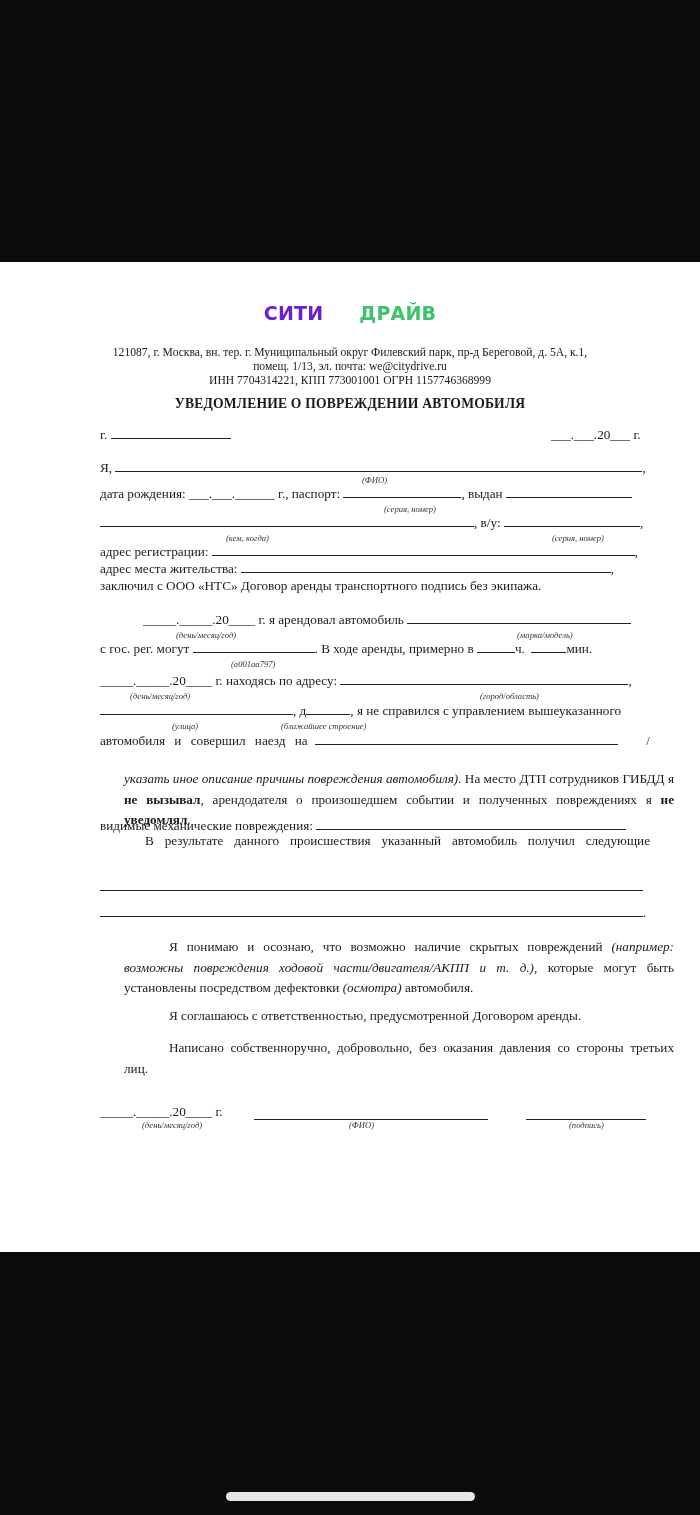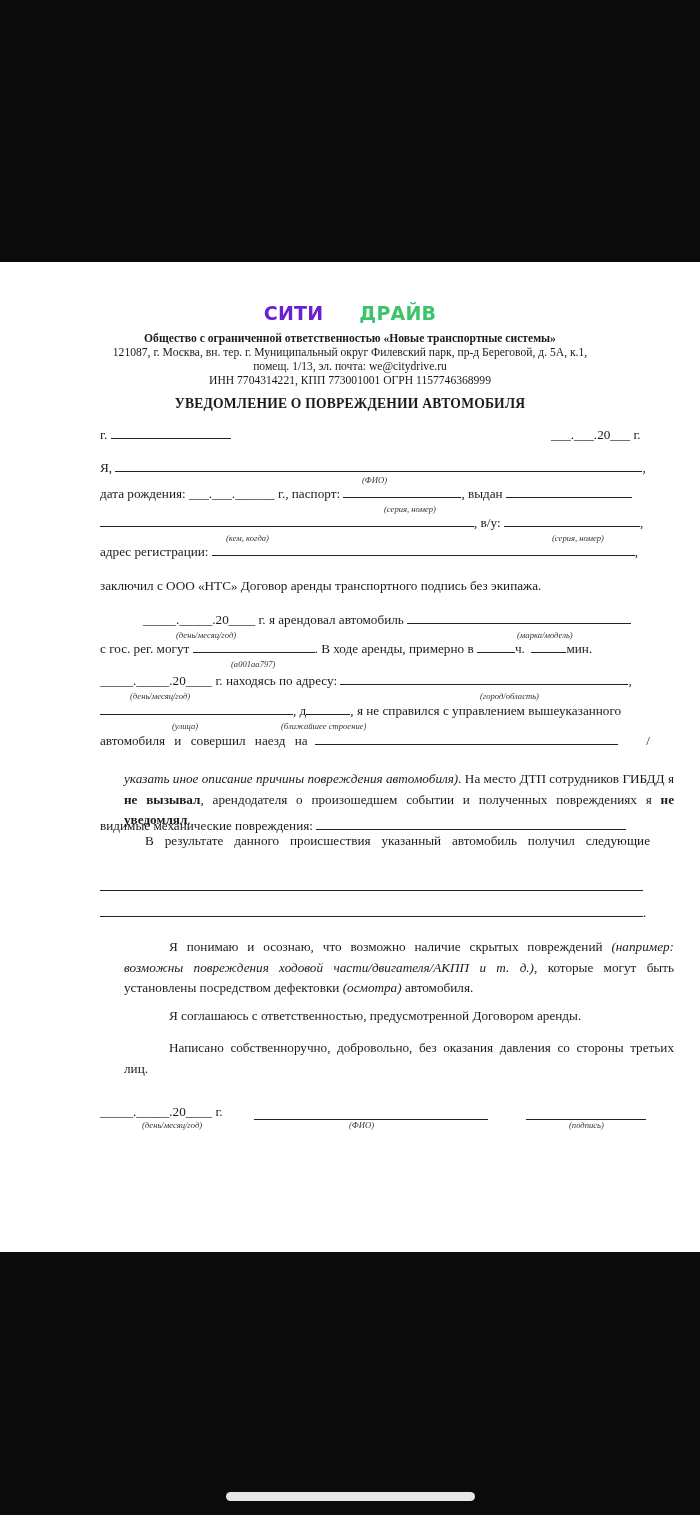--- a/index.html
+++ b/index.html
@@ -31,21 +31,20 @@
 
   .home-bar { position: absolute; left: 226px; top: 1492px; width: 249px; height: 9px; border-radius: 5px; background: #e6e6e6; }
 </style>
 </head>
 <body>
 
 <div class="page">
 
   <div class="logo"><span class="p1">СИТИ</span><span class="p2">ДРАЙВ</span></div>
 
-  <div class="hdr bold" style="top:70px">Общество с ограниченной ответственностью «Новые транспортные системы»</div>
   <div class="hdr" style="top:84px">121087, г. Москва, вн. тер. г. Муниципальный округ Филевский парк, пр-д Береговой, д. 5А, к.1,</div>
   <div class="hdr" style="top:98px">помещ. 1/13, эл. почта: we@citydrive.ru</div>
   <div class="hdr" style="top:112px">ИНН 7704314221, КПП 773001001 ОГРН 1157746368999</div>
 
   <div class="title">УВЕДОМЛЕНИЕ О ПОВРЕЖДЕНИИ АВТОМОБИЛЯ</div>
 
   <div class="abs t" style="left:100px; top:165px;">
     <span>г.</span>
     <span class="u" style="width:120px"></span>
   </div>
@@ -68,20 +67,24 @@
   <div class="abs t" style="left:100px; top:253px;">
     <span class="u" style="width:374px"></span><span>, в/у:</span>
     <span class="u" style="width:136px"></span>,
   </div>
   <div class="abs small" style="left:226px; top:271px;">(кем, когда)</div>
   <div class="abs small" style="left:552px; top:271px;">(серия, номер)</div>
 
   <div class="abs t" style="left:100px; top:282px;">
     <span>адрес регистрации:</span>
     <span class="u" style="width:423px"></span>,
+  </div>
+  <div class="abs t" style="left:100px; top:299px;">
+    <span>адрес места жительства:</span>
+    <span class="u" style="width:370px"></span>,
   </div>
   <div class="abs t" style="left:100px; top:316px;">заключил с ООО «НТС» Договор аренды транспортного подпись без экипажа.</div>
 
   <div class="abs t" style="left:143px; top:350px;">
     <span>_____._____.20____ г. я арендовал автомобиль</span>
     <span class="u" style="width:224px"></span>
   </div>
   <div class="abs small" style="left:176px; top:368px;">(день/месяц/год)</div>
   <div class="abs small" style="left:517px; top:368px;">(марка/модель)</div>
 

